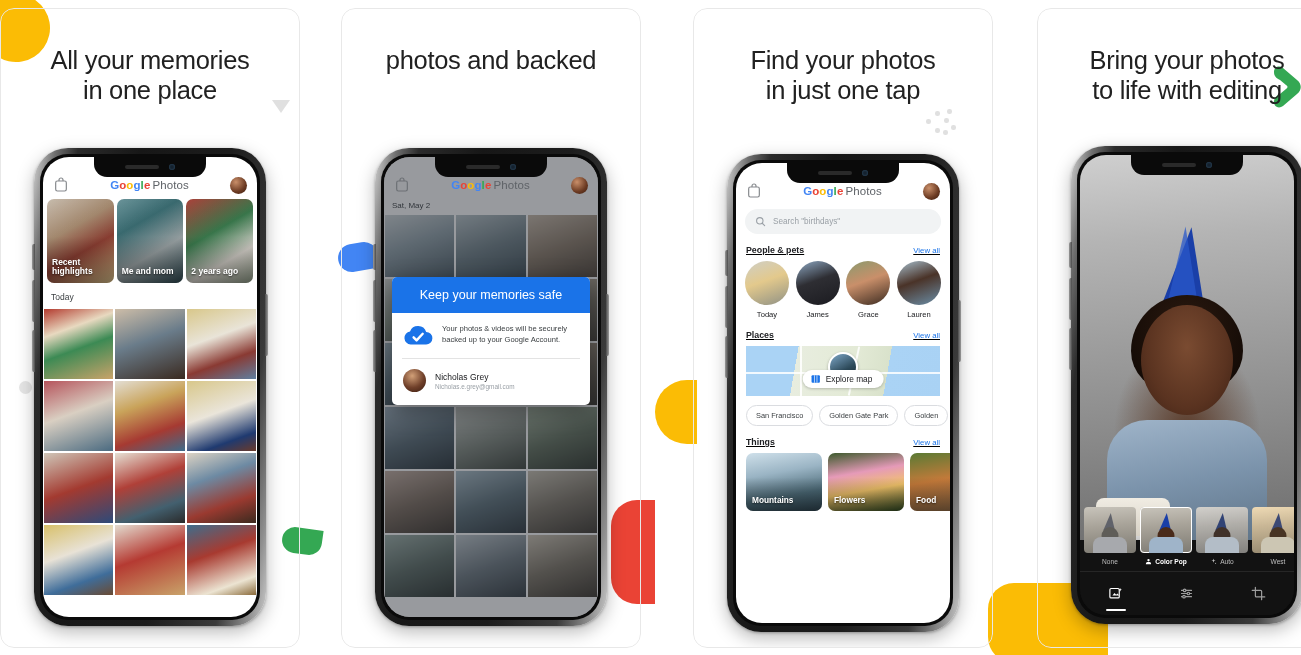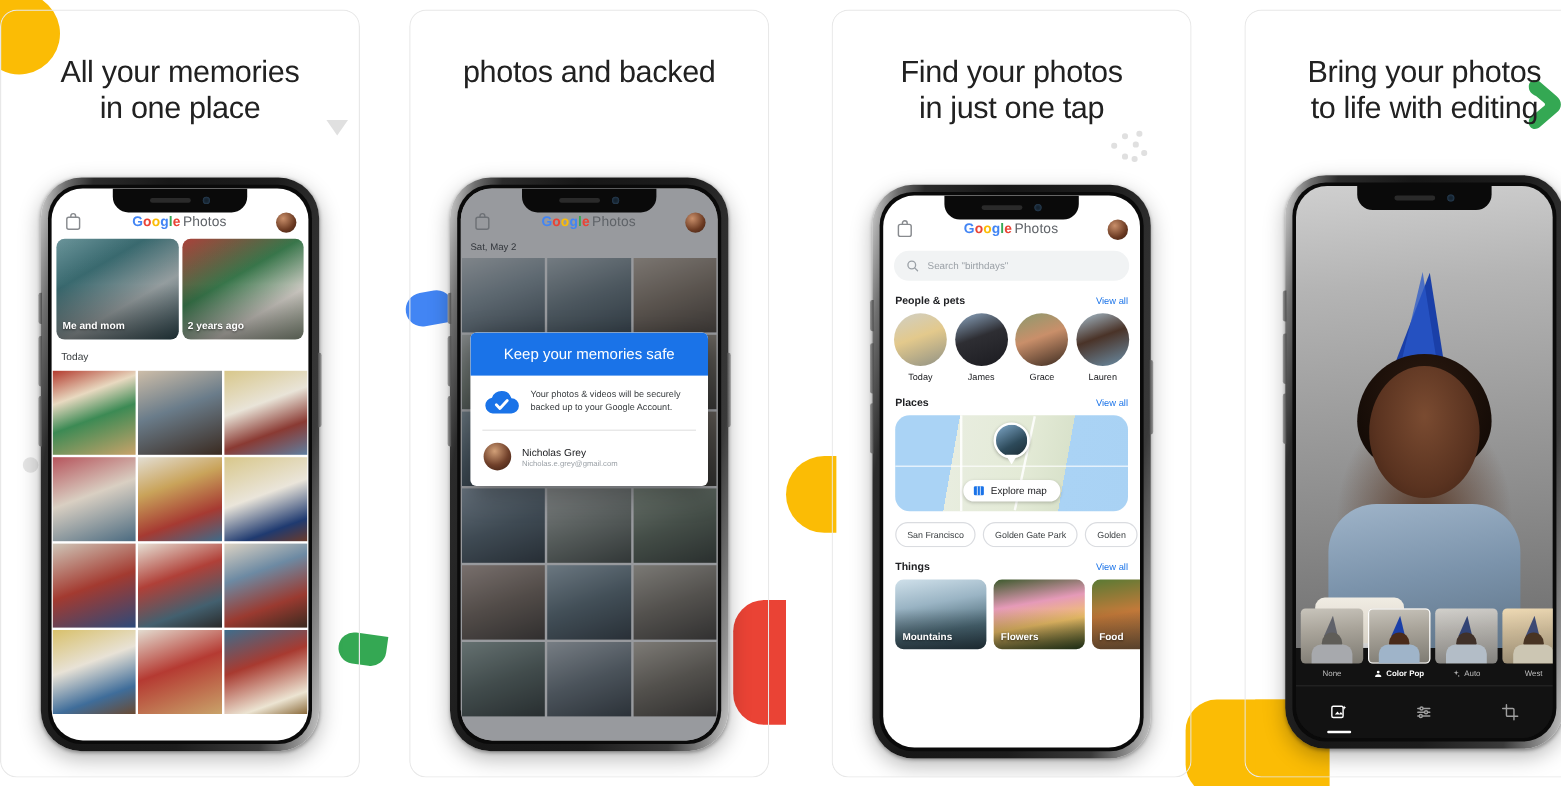--- a/index.html
+++ b/index.html
@@ -192,34 +192,35 @@
     margin: 8px 9px 0 9px;
     height: 25px; border-radius: 13px;
     background: #f1f3f4;
     display: flex; align-items: center; gap: 7px;
     padding: 0 10px;
   }
   .search-ph { font-size: 8.2px; color: #9aa0a6; }
   .sec-head {
     display: flex; align-items: baseline; justify-content: space-between;
     padding: 11px 10px 6px 10px;
+    text-decoration: underline;
   }
   .sec-title { font-size: 8.8px; font-weight: 700; color: #202124; }
   .sec-viewall { font-size: 7.8px; color: #1A73E8; font-weight: 500; }
   .people-row { display: flex; justify-content: space-between; padding: 0 9px; }
   .person { width: 44px; text-align: center; }
   .person-av { width: 44px; height: 44px; border-radius: 50%; overflow: hidden; }
   .person-name { font-size: 7.6px; color: #202124; font-weight: 500; margin-top: 5px; }
   .pa1 { background: linear-gradient(160deg,#e8dcc4 0%,#c8a濃 1%,#d9bc84 40%,#8c8d82 100%); }
   .pa1 { background: linear-gradient(160deg,#cfcfc6 0%,#e3c98c 45%,#8f9185 100%); }
   .pa2 { background: linear-gradient(160deg,#8fa9c4 0%,#2e2e33 45%,#1b1b20 100%); }
   .pa3 { background: linear-gradient(160deg,#8a9a6e 0%,#c98f6a 45%,#3a2a20 100%); }
   .pa4 { background: linear-gradient(160deg,#a8c0cf 0%,#4a3328 45%,#6b8fa8 100%); }
   .map-card {
-    margin: 0 10px; height: 80px; border-radius: 12px; overflow: hidden;
+    margin: 0 10px; height: 50px; border-radius: 0; overflow: hidden;
     position: relative;
     background:
       linear-gradient(100deg,#aad3f5 0%,#aad3f5 26%,#e8eddf 26%,#e3ead6 55%,#d9e2cb 72%,#aad3f5 72%,#a9d2f4 100%);
   }
   .map-road { position: absolute; background: #ffffff; opacity: .85; }
   .map-pin {
     position: absolute; left: 50%; top: 6px; transform: translateX(-50%);
     width: 30px; height: 30px; border-radius: 50%;
     border: 2.5px solid #fff;
     background: linear-gradient(150deg,#7fa8c9,#2d4a5a 60%,#1b2a33);
@@ -453,20 +454,23 @@
                   <path d="M9 6V4.5A3 3 0 0 1 15 4.5V6"></path>
                 </svg>
               </span>
               <span class="appbar-title">
                 <span class="g-word g-b">G</span><span class="g-word g-r">o</span><span class="g-word g-y">o</span><span class="g-word g-b">g</span><span class="g-word g-g">l</span><span class="g-word g-r">e</span><span class="g-photos">Photos</span>
               </span>
               <span class="avatar-hd"></span>
             </div>
 
             <div class="mem-row">
+              <div class="mem-card m1">
+                <span class="mem-label">Recent highlights</span>
+              </div>
               <div class="mem-card m2">
                 <span class="mem-label">Me and mom</span>
               </div>
               <div class="mem-card m3">
                 <span class="mem-label">2 years ago</span>
               </div>
             </div>
 
             <div class="today-label">Today</div>
 

